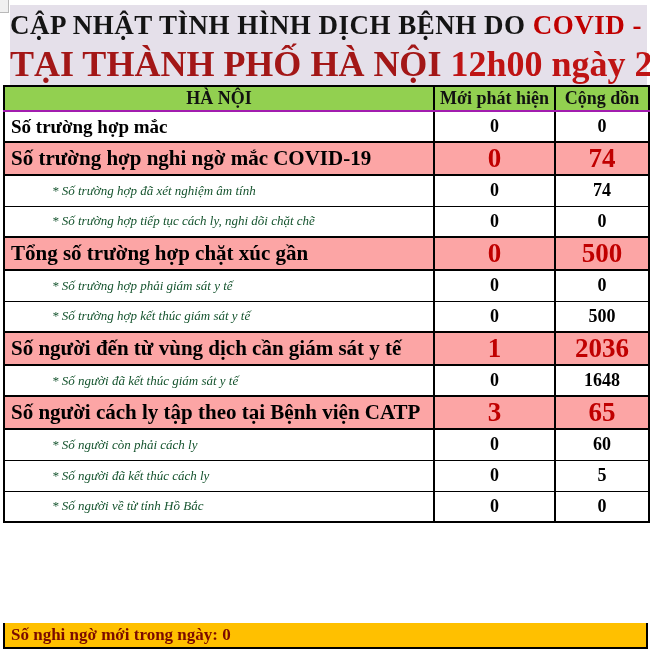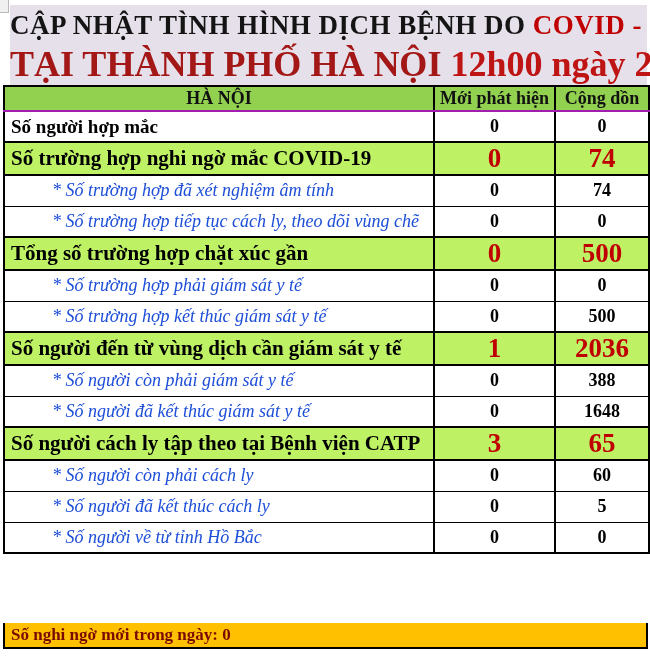--- a/index.html
+++ b/index.html
@@ -68,25 +68,25 @@
   tbody td:nth-child(3) { border-left: 2px solid #6e6e6e; }
 
   td.c-label { text-align: left; padding-left: 6px; }
   td.c-num  { text-align: center; }
 
   tr.row-plain td { height: 31px; background: #ffffff; }
   tr.row-plain td.c-label { font-size: 19px; font-weight: bold; color: #000; }
   tr.row-plain td.c-num  { font-size: 18px; font-weight: bold; color: #000; }
 
   tr.row-sub td { height: 31px; background: #ffffff; }
-  tr.row-sub td.c-label { font-size: 18px; font-style: italic; color: #1d4ed8; padding-left: 47px; }
+  tr.row-sub td.c-label { font-size: 13px; font-style: italic; color: #14532d; padding-left: 47px; }
   tr.row-sub td.c-num  { font-size: 18px; font-weight: bold; color: #000; }
 
   tr.row-highlight td {
-    height: 32px; background: #bef264;
+    height: 32px; background: #fca5a5;
     border-top: 2px solid #000; border-bottom: 2px solid #000;
   }
   tr.row-highlight td.c-label { font-size: 21px; font-weight: bold; color: #000; }
   tr.row-highlight td.c-num  { font-size: 27px; font-weight: bold; color: #c00000; }
 
   .footer-band {
     position: absolute; left: 3px;
     width: 645px; height: 26px;
     background: #ffc000;
     border: 2px solid #000; border-top: none;
@@ -121,36 +121,36 @@
       </colgroup>
     <thead>
       <tr>
         <th>HÀ NỘI</th>
         <th>Mới phát hiện</th>
         <th>Cộng dồn</th>
       </tr>
     </thead>
     <tbody id="table-body">
         <tr class="row-plain">
-          <td class="c-label">Số người hợp mắc</td>
+          <td class="c-label">Số trường hợp mắc</td>
           <td class="c-num">0</td>
           <td class="c-num">0</td>
         </tr>
         <tr class="row-highlight">
           <td class="c-label">Số trường hợp nghi ngờ mắc COVID-19</td>
           <td class="c-num">0</td>
           <td class="c-num">74</td>
         </tr>
         <tr class="row-sub">
           <td class="c-label">* Số trường hợp đã xét nghiệm âm tính</td>
           <td class="c-num">0</td>
           <td class="c-num">74</td>
         </tr>
         <tr class="row-sub">
-          <td class="c-label">* Số trường hợp tiếp tục cách ly, theo dõi vùng chẽ</td>
+          <td class="c-label">* Số trường hợp tiếp tục cách ly, nghi dõi chặt chẽ</td>
           <td class="c-num">0</td>
           <td class="c-num">0</td>
         </tr>
         <tr class="row-highlight">
           <td class="c-label">Tổng số trường hợp chặt xúc gần</td>
           <td class="c-num">0</td>
           <td class="c-num">500</td>
         </tr>
         <tr class="row-sub">
           <td class="c-label">* Số trường hợp phải giám sát y tế</td>
@@ -161,25 +161,20 @@
           <td class="c-label">* Số trường hợp kết thúc giám sát y tế</td>
           <td class="c-num">0</td>
           <td class="c-num">500</td>
         </tr>
         <tr class="row-highlight">
           <td class="c-label">Số người đến từ vùng dịch cần giám sát y tế</td>
           <td class="c-num">1</td>
           <td class="c-num">2036</td>
         </tr>
         <tr class="row-sub">
-          <td class="c-label">* Số người còn phải giám sát y tế</td>
-          <td class="c-num">0</td>
-          <td class="c-num">388</td>
-        </tr>
-        <tr class="row-sub">
           <td class="c-label">* Số người đã kết thúc giám sát y tế</td>
           <td class="c-num">0</td>
           <td class="c-num">1648</td>
         </tr>
         <tr class="row-highlight">
           <td class="c-label">Số người cách ly tập theo tại Bệnh viện CATP</td>
           <td class="c-num">3</td>
           <td class="c-num">65</td>
         </tr>
         <tr class="row-sub">

